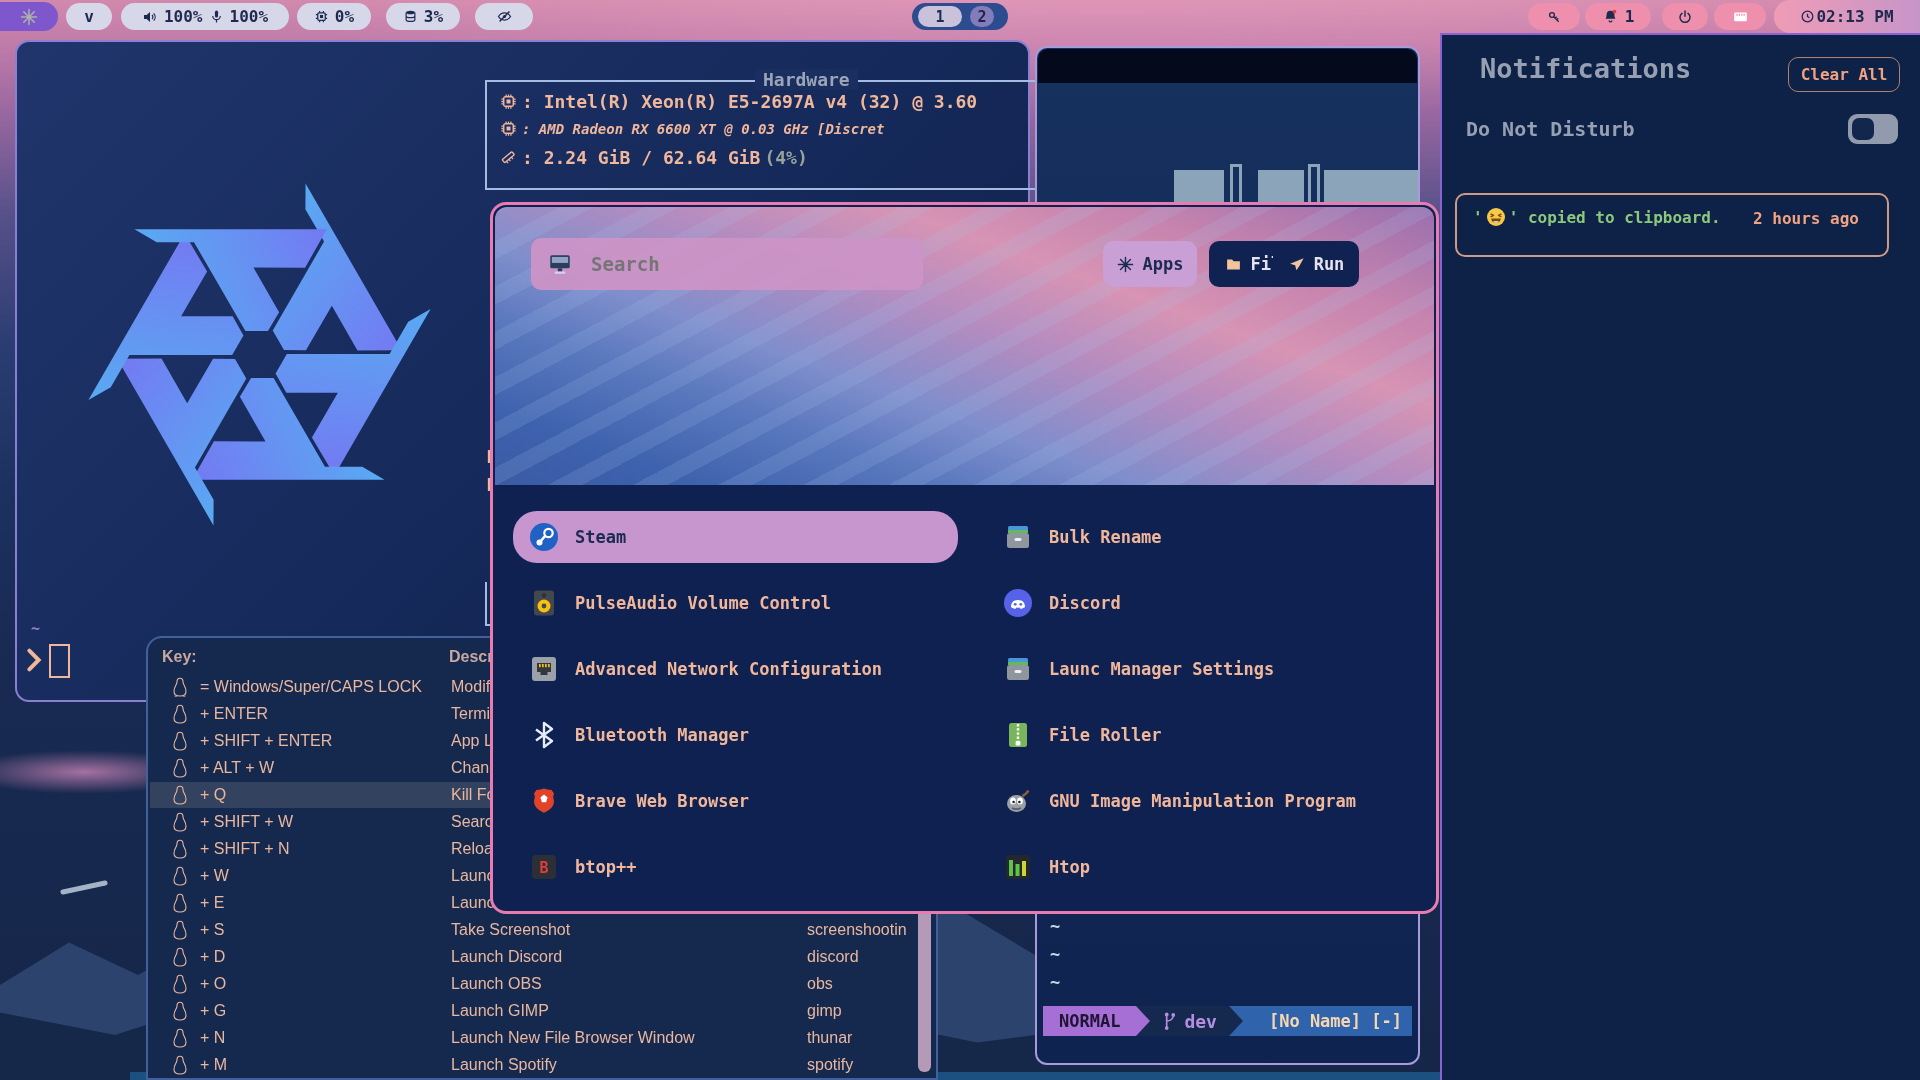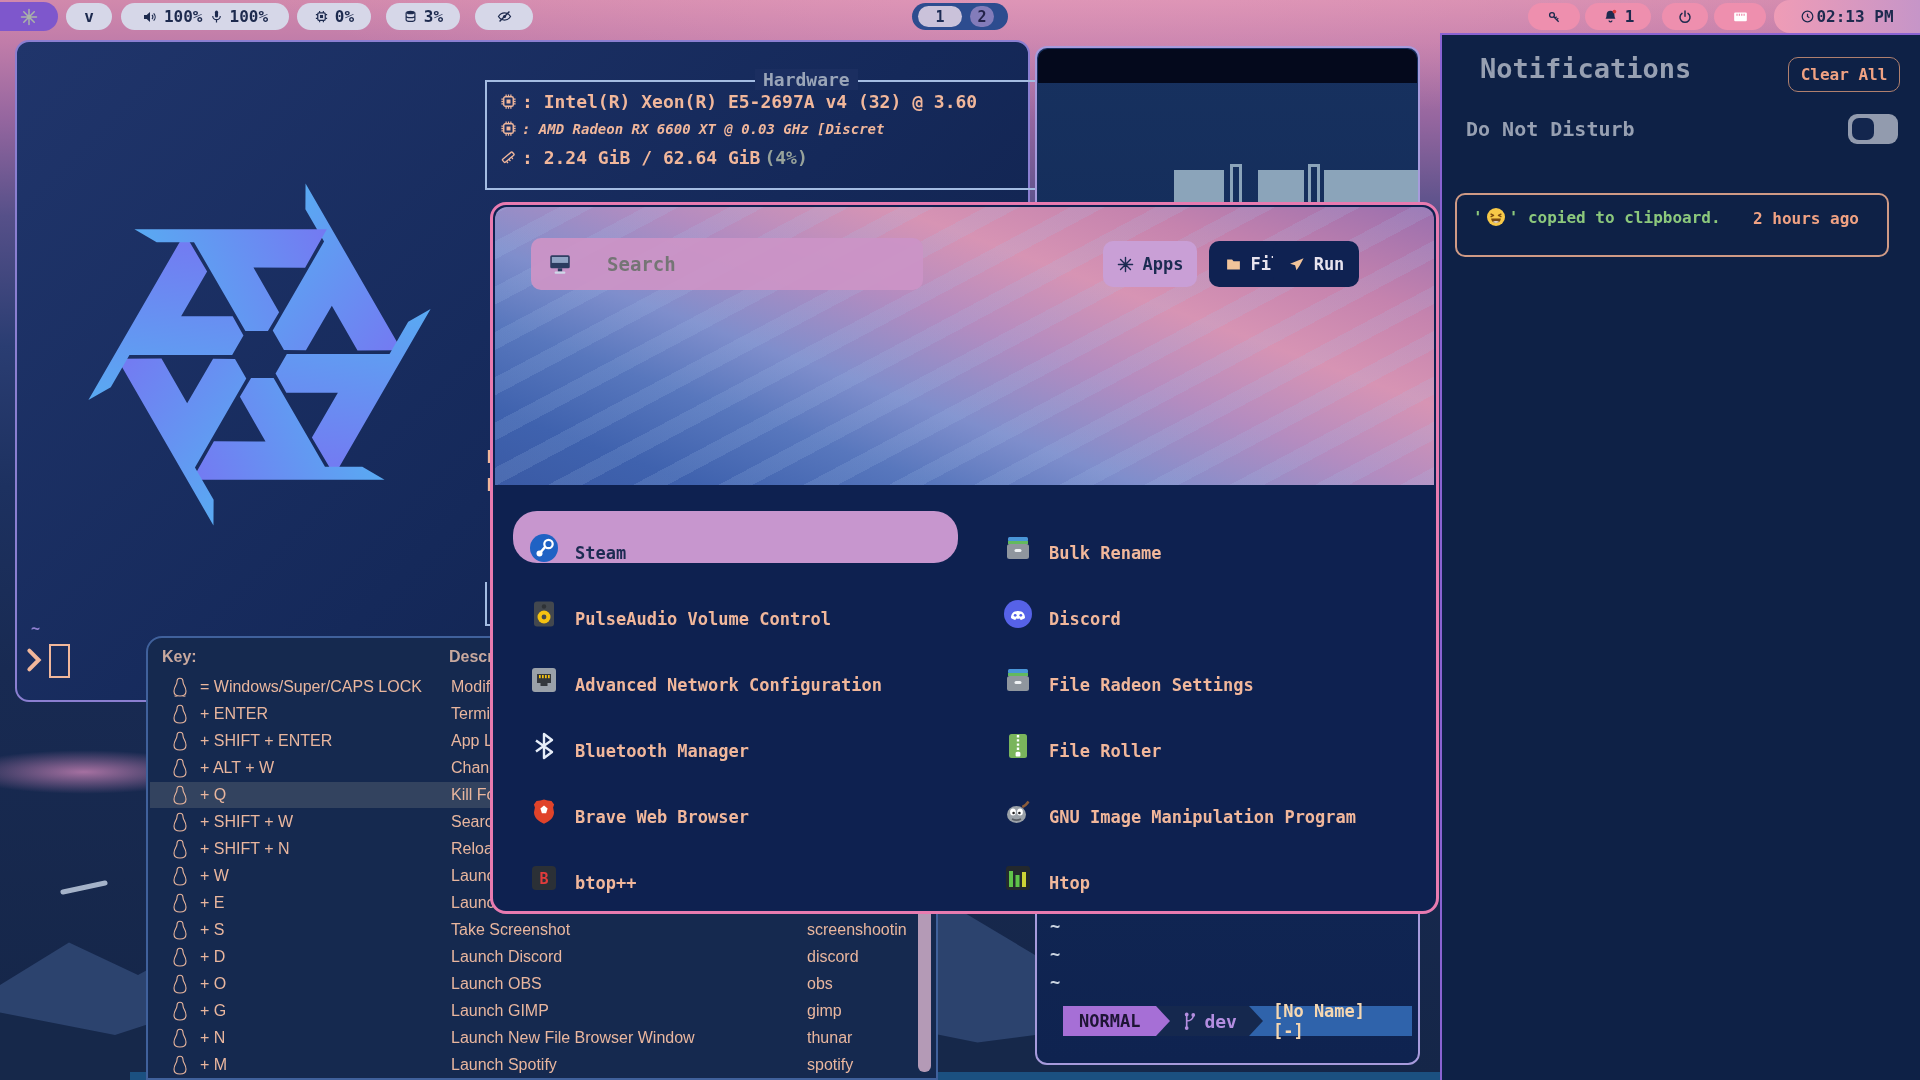--- a/index.html
+++ b/index.html
@@ -29,21 +29,21 @@
   .pill-pink{background:#ee8fae;}
   
   .panel{left:1440px;top:33px;width:480px;height:1047px;background:#0e2146;
          border-left:2px solid #8a63d2;border-top:2px solid #8a63d2;box-sizing:border-box;}
   
   .peach{color:#f1b79b;}
   .mono-b{font-weight:bold;}
   
   .tab{height:46px;border-radius:10px;display:flex;align-items:center;justify-content:center;gap:9px;
        font-size:17px;font-weight:bold;}
-  .app-row{position:absolute;height:52px;border-radius:24px;display:flex;align-items:flex-end;gap:16px;
+  .app-row{position:absolute;height:52px;border-radius:24px;display:flex;align-items:center;gap:16px;
            padding-left:16px;box-sizing:border-box;font-size:17px;font-weight:bold;color:#f1b79b;}
   .app-row.sel{background:#c796ce;color:#1c2b52;}
   .app-ic{width:30px;height:30px;flex:0 0 30px;}
   
   .kb{font-family:"Liberation Sans",sans-serif;color:#e9b69e;font-size:16px;}
   .kb-row{position:absolute;left:2px;right:2px;height:26px;display:flex;align-items:center;}
   .kb-key{position:absolute;left:50px;}
   .kb-desc{position:absolute;left:301px;white-space:nowrap;}
   .kb-cmd{position:absolute;left:657px;white-space:nowrap;}
   .kb-tux{position:absolute;left:22px;top:3px;}
@@ -138,21 +138,21 @@
     <div class="abs" style="left:221px;top:122px;width:46px;height:36px;background:#8ba4ba;"></div>
     <div class="abs" style="left:271px;top:116px;width:12px;height:42px;border-left:3px solid #8ba4ba;border-right:3px solid #8ba4ba;border-top:3px solid #8ba4ba;box-sizing:border-box;"></div>
     <div class="abs" style="left:287px;top:122px;width:86px;height:36px;background:#8ba4ba;"></div>
     <div class="abs" style="left:320px;top:152px;width:60px;height:6px;background:#8ba4ba;"></div>
     <div class="abs" style="left:367px;top:122px;width:14px;height:36px;background:#8ba4ba;"></div>
 
     <span class="abs mono-b" style="left:13px;top:868px;color:#c9d3e0;font-size:17px;">~</span>
     <span class="abs mono-b" style="left:13px;top:896px;color:#c9d3e0;font-size:17px;">~</span>
     <span class="abs mono-b" style="left:13px;top:924px;color:#c9d3e0;font-size:17px;">~</span>
 
-    <div class="abs" style="left:26px;top:958px;right:6px;display:flex;">
+    <div class="abs" style="left:6px;top:958px;right:6px;display:flex;">
       <div class="seg" style="background:#a66fd6;padding:0 16px;">
         <span class="mono-b" style="color:#1e1535;font-size:17px;">NORMAL</span>
       </div>
       <div class="chev" style="border-left:14px solid #a66fd6;background:#15284e;"></div>
       <div class="seg" style="background:#15284e;padding:0 12px;gap:7px;">
         <svg width="15" height="22" viewBox="0 0 16 22">
           <path d="M5 4v14M5 11c4 0 7-2.5 7-6" stroke="#b48ee0" stroke-width="1.8" fill="none"></path>
           <circle cx="5" cy="4" r="2" fill="#b48ee0"></circle>
             <circle cx="12" cy="4.5" r="2" fill="#b48ee0"></circle>
             <circle cx="5" cy="18.5" r="2" fill="#b48ee0"></circle>
@@ -297,21 +297,21 @@
 
   <div class="abs win" style="left:490px;top:202px;width:949px;height:712px;border:3px solid #e87bb0;
        border-radius:16px;background:#0e2150;z-index:4;">
 
     <div class="abs" style="left:2px;top:2px;right:2px;height:278px;border-radius:12px 12px 0 0;
          background:
            repeating-linear-gradient(-28deg, rgba(165,195,235,.16) 0 16px, rgba(165,195,235,0) 16px 40px),
            linear-gradient(200deg,#9a6fae 0%,#c583ae 18%,#d794b4 32%,#b48cc0 46%,#7f8ecc 62%,#5877bd 74%,#3f62ae 88%,#3a5aa5 100%);"></div>
 
     <div class="abs" style="left:38px;top:33px;width:392px;height:52px;border-radius:10px;background:rgba(203,147,198,.95);
-         display:flex;align-items:center;gap:32px;padding-left:16px;box-sizing:border-box;">
+         display:flex;align-items:center;gap:16px;padding-left:16px;box-sizing:border-box;">
       <svg width="26" height="26" viewBox="0 0 24 24">
         <rect x="3" y="4" width="18" height="12" rx="1.5" fill="#2b3c60"></rect>
         <rect x="4.5" y="5.5" width="15" height="5.5" fill="#8fa3c4"></rect>
         <rect x="10" y="16" width="4" height="3" fill="#2b3c60"></rect>
         <rect x="7" y="19" width="10" height="2" rx="1" fill="#cfd8e8"></rect>
       </svg>
       <input type="text" style="background: transparent; border: none; outline: none; font-family: &quot;DejaVu Sans Mono&quot;, monospace; font-weight: bold; font-size: 19px; color: rgb(32, 48, 88); width: 280px;" placeholder="Search">
     </div>
 
     <div class="abs tab" style="left:610px;top:36px;width:94px;background:#c99fd6;color:#1c2b52;">
@@ -403,21 +403,21 @@
       </svg>
       <span>Discord</span>
     </div>
     <div class="app-row" style="left:494px;top:438px;width:436px;">
       <svg class="app-ic" viewBox="0 0 30 30">
         <rect x="5" y="4" width="20" height="4.5" rx="1.5" fill="#4a96d8"></rect>
         <rect x="5" y="8" width="20" height="3" fill="#63b95e"></rect>
         <rect x="4" y="11" width="22" height="15" rx="2.5" fill="#8f969e"></rect>
         <rect x="11.5" y="16" width="7" height="3" rx="1.5" fill="#eef1f4"></rect>
       </svg>
-      <span>File Radeon Settings</span>
+      <span>Launc Manager Settings</span>
     </div>
     <div class="app-row" style="left:494px;top:504px;width:436px;">
       <svg class="app-ic" viewBox="0 0 30 30">
         <rect x="6" y="3" width="18" height="24" rx="2.5" fill="#7ab55c"></rect>
         <path d="M15 4v17" stroke="#fff" stroke-width="2.4" stroke-dasharray="2.4 1.8"></path>
         <rect x="12.6" y="21" width="4.8" height="4.5" rx="1" fill="#fff"></rect>
       </svg>
       <span>File Roller</span>
     </div>
     <div class="app-row" style="left:494px;top:570px;width:436px;">

